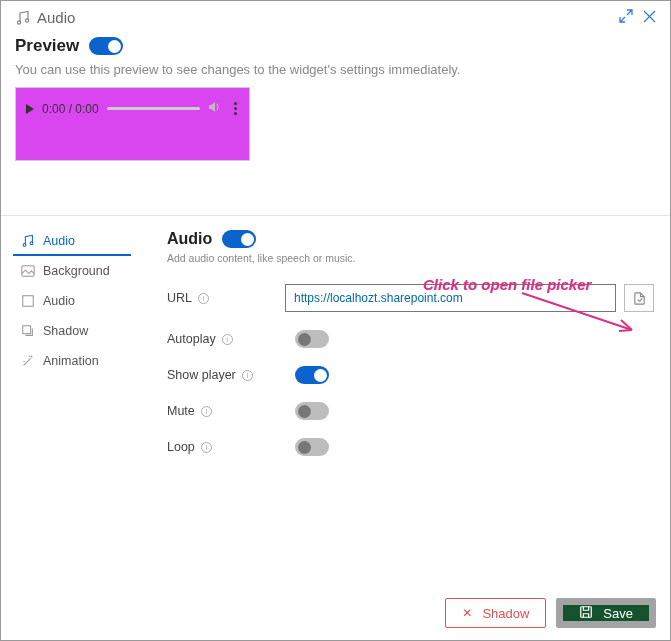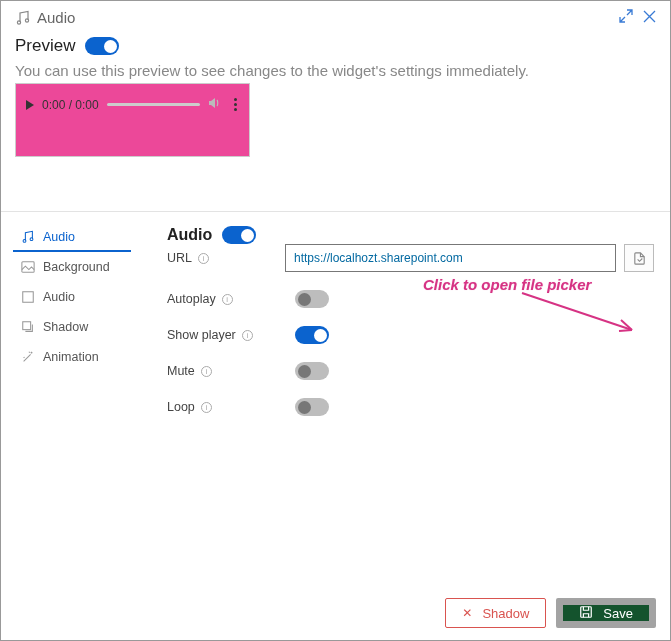--- a/index.html
+++ b/index.html
@@ -3,29 +3,29 @@
 <meta charset="utf-8">
 <style>
 *{box-sizing:border-box;margin:0;padding:0;font-family:"Segoe UI",Arial,sans-serif}
 body{background:#fff;color:#333;width:671px;height:641px;border:1px solid #999;position:relative;overflow:hidden}
 .header{display:flex;align-items:center;padding:8px 14px 4px 14px}
 .header .title{font-size:15px;color:#666;margin-left:6px}
 .header .spacer{flex:1}
 .header .ctrl{margin-left:10px;cursor:pointer;color:#3a7bd5;font-size:14px}
 .preview-sec{padding:6px 14px 0 14px}
 .preview-row{display:flex;align-items:center}
-.preview-row h2{font-size:17px;font-weight:400;color:#222}
+.preview-row h2{font-size:17px;font-weight:700;color:#222}
 .sw{position:relative;width:34px;height:18px;border-radius:9px;margin-left:10px;cursor:pointer;display:inline-block}
 .sw.on{background:#0b63ce}
 .sw.off{background:#bdbdbd}
 .sw .knob{position:absolute;width:13px;height:13px;border-radius:50%;background:#fff;top:2.5px}
 .sw.on .knob{right:2.5px}
 .sw.off .knob{left:2.5px}
-.hint{font-size:15px;color:#888;margin:6px 0 4px 0}
-.player-box{width:235px;height:74px;border:1px solid #ccc;background:#ec4899;display:flex;align-items:flex-start;padding:12px 10px}
+.hint{font-size:13px;color:#888;margin:6px 0 10px 0}
+.player-box{width:235px;height:74px;border:1px solid #ccc;background:#d946ef;display:flex;align-items:flex-start;padding:12px 10px}
 .audio-ctl{display:flex;align-items:center;width:100%;font-size:12px;color:#333}
 .play{width:0;height:0;border-left:8px solid #333;border-top:5px solid transparent;border-bottom:5px solid transparent;margin-right:8px;cursor:pointer}
 .track{flex:1;height:3px;background:#ccc;margin:0 8px;border-radius:2px}
 .vol{color:#999;font-size:14px;margin-right:8px}
 .more{cursor:pointer;padding:0 2px;display:flex;flex-direction:column;gap:2px}
 .more span{width:3px;height:3px;background:#333;border-radius:50%}
 .divider{border:none;border-top:1px solid #e3e3e3;margin:54px 0 0 0}
 .body{display:flex;padding:0 12px}
 .tabs{width:118px;padding:10px 0;border-right:none}
 .tab{display:flex;align-items:center;font-size:12.5px;color:#555;padding:8px 4px 8px 8px;cursor:pointer}
@@ -140,20 +140,21 @@
     </div>
   </div>
 
   <div class="panel">
     <div class="panel-head">
       <h3>Audio</h3>
       <span class="sw on" style="margin-left:10px">
           <span class="knob"></span>
         </span>
     </div>
+    <p class="panel-sub">Add audio content, like speech or music.</p>
 
     <div class="field">
       <span class="label">
           <span>URL</span>
           <span class="info">i</span>
         </span>
       <input class="url-input" value="https://localhozt.sharepoint.com" style="">
       <span class="picker-btn">
         <svg width="15" height="15" viewBox="0 0 16 16" fill="none" stroke="#888" stroke-width="1.2">
             <path d="M9 2H4a1 1 0 0 0-1 1v10a1 1 0 0 0 1 1h8a1 1 0 0 0 1-1V6z"></path>

